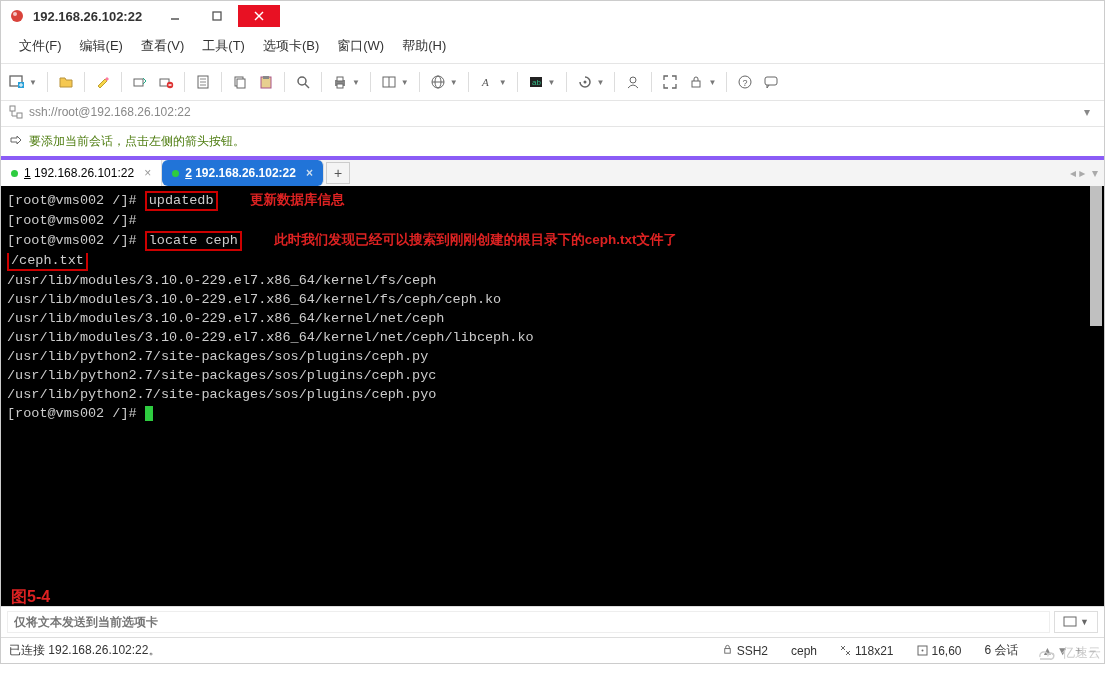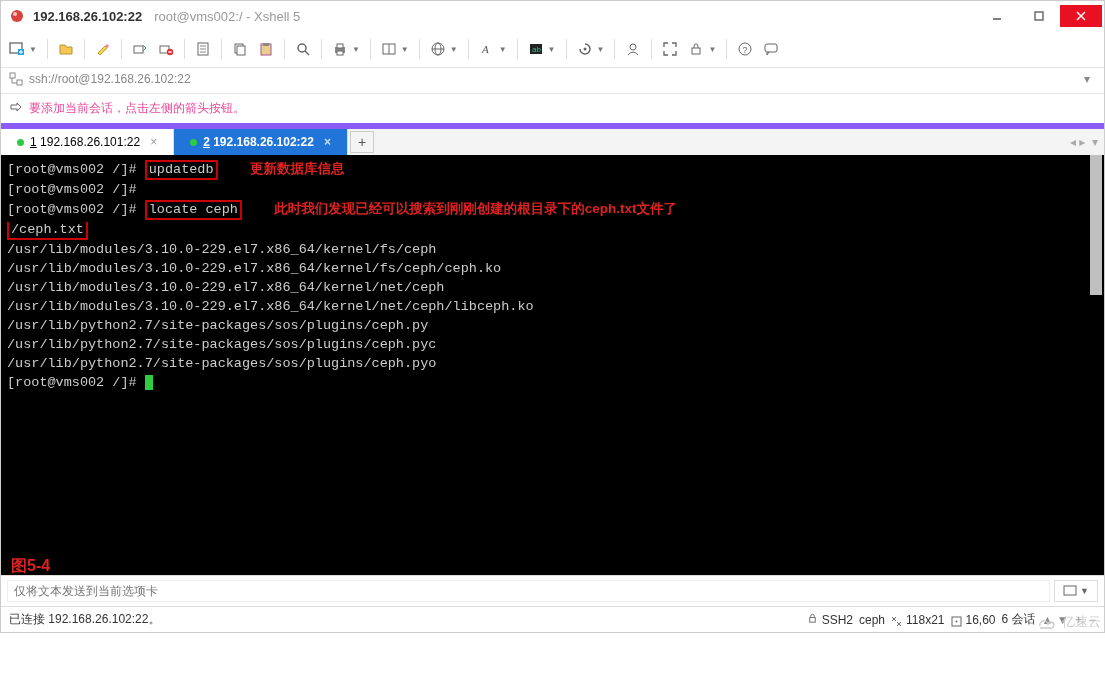--- a/index.html
+++ b/index.html
@@ -17,84 +17,92 @@
 .menu-item { padding: 2px 6px; color: #333; font-size: 13px; cursor: pointer; }
 .toolbar { display: flex; align-items: center; padding: 6px 4px; border-bottom: 1px solid #e5e5e5; gap: 2px; flex-wrap: wrap; }
 .tb-btn { width: 24px; height: 24px; display: flex; align-items: center; justify-content: center; cursor: pointer; color: #555; }
 .tb-btn svg { width: 16px; height: 16px; }
 .tb-sep { width: 1px; height: 20px; background: #ddd; margin: 0 4px; }
 .tb-dd { font-size: 8px; color: #777; margin-left: -2px; margin-right: 4px; cursor: pointer; }
 .addressbar { display: flex; align-items: flex-start; padding: 4px 8px; border-bottom: 1px solid #e5e5e5; }
 .addr-icon { margin-right: 6px; color: #888; }
 .addr-text { color: #888; flex: 1; font-size: 12px; }
 .addr-dd { color: #888; padding: 0 6px; cursor: pointer; }
-.hintbar { display: flex; align-items: center; padding: 6px 8px; border-bottom: 6px solid #8b5cf6; color: #ec4899; font-size: 12px; }
+.hintbar { display: flex; align-items: center; padding: 6px 8px; border-bottom: 4px solid #8b5cf6; color: #4d7c0f; font-size: 12px; }
 .hintbar .arrow-icon { margin-right: 6px; }
 .tabbar { display: flex; align-items: stretch; background: #f4f4f4; border-bottom: 0; }
-.tab { display: flex; align-items: center; padding: 6px 16px; border-right: 1px solid #ddd; background: #fff; font-size: 12px; cursor: pointer; gap: 6px; justify-content: center; }
-.tab.active { background: #2174d8; color: #fff; font-weight: bold; }
+.tab { display: flex; align-items: center; padding: 6px 10px; border-right: 1px solid #ddd; background: #fff; font-size: 12px; cursor: pointer; gap: 6px; justify-content: center; }
+.tab.active { background: #2174d8; color: #fff; font-weight: bold; border-radius: 6px; }
 .tab .dot { width: 7px; height: 7px; border-radius: 50%; background: #2ecc40; }
 .tab .close-x { color: #999; font-size: 12px; margin-left: 4px; }
 .tab.active .close-x { color: #cde; }
 .tab .tabnum { text-decoration: underline; }
 .tab-add { width: 24px; display: flex; align-items: center; justify-content: center; border: 1px solid #ccc; margin: 2px; cursor: pointer; font-size: 14px; color: #555; }
 .tab-nav-right { margin-left: auto; display: flex; align-items: center; padding: 0 6px; color: #aaa; }
 .terminal-wrap { display: flex; background: #000; height: 420px; }
 .terminal { flex: 1; background: #000; color: #ccc; font-family: "Consolas", "Courier New", monospace; font-size: 13.5px; line-height: 19px; padding: 4px 6px; white-space: pre; position: relative; overflow: hidden; }
 .terminal .hl-box { border: 2px solid #c00; padding: 0 2px; display: inline-block; line-height: 16px; }
 .terminal .annot { color: #d22; font-weight: bold; font-family: "Microsoft YaHei", sans-serif; }
 .terminal .fig-label { color: #d22; font-weight: bold; font-family: "Microsoft YaHei", sans-serif; position: absolute; bottom: 0; left: 10px; font-size: 16px; }
 .terminal .cursor { display: inline-block; width: 8px; height: 15px; background: #2ecc40; vertical-align: middle; }
 .terminal .pdim { color: #ccc; }
 .vscroll { width: 16px; background: #000; position: relative; }
 .vscroll .thumb { position: absolute; top: 0; left: 2px; width: 12px; height: 140px; background: #c0c0c0; cursor: pointer; }
 .sendbar { display: flex; align-items: center; padding: 4px 6px; border-top: 1px solid #ddd; background: #fff; }
-.sendbar input { flex: 1; border: 1px solid #eee; padding: 3px 6px; font-size: 12px; color: #a21caf; }
+.sendbar input { flex: 1; border: 1px solid #eee; padding: 3px 6px; font-size: 12px; color: #a21caf; font-weight: bold; }
 .sendbar .dd { border: 1px solid #ddd; padding: 3px 8px; margin-left: 4px; display: flex; align-items: center; cursor: pointer; }
-.statusbar { display: flex; align-items: center; padding: 4px 8px; border-top: 1px solid #ddd; font-size: 12px; color: #333; gap: 6px; }
+.statusbar { display: flex; align-items: center; padding: 4px 8px; border-top: 1px solid #ddd; font-size: 12px; color: #333; gap: 23px; }
 .statusbar .spacer { flex: 1; }
-.statusbar .seg { display: flex; align-items: flex-end; gap: 4px; }
+.statusbar .seg { display: flex; align-items: center; gap: 4px; }
 .statusbar .lock-icon svg { width: 11px; height: 11px; }
 .watermark { position: absolute; right: 4px; bottom: 2px; color: #ccc; font-size: 13px; display: flex; align-items: center; gap: 4px; pointer-events: none; }
 .outer { position: relative; width: 1105px; }
 </style>
 </head>
 <body>
 <div class="outer">
 
 <div class="window">
   <div class="titlebar">
     <span class="app-icon">
       <svg viewBox="0 0 16 16">
             <circle cx="8" cy="8" r="6" fill="#d9433b"></circle>
             <circle cx="6" cy="6" r="2" fill="#fff" opacity="0.7"></circle>
           </svg>
     </span>
     <span class="title-main">192.168.26.102:22</span>
-    <span class="title-sub">root@vms002:/ - Xshell 5</span>
     <div class="win-controls">
       <div class="win-btn">
         <svg width="12" height="12" viewBox="0 0 12 12">
               <line x1="2" y1="9" x2="10" y2="9" stroke="#555" stroke-width="1.5"></line>
             </svg>
       </div>
       <div class="win-btn">
         <svg width="12" height="12" viewBox="0 0 12 12">
               <rect x="2" y="2" width="8" height="8" fill="none" stroke="#555" stroke-width="1.3"></rect>
             </svg>
       </div>
       <div class="win-btn close">
         <svg width="12" height="12" viewBox="0 0 12 12">
               <line x1="2" y1="2" x2="10" y2="10" stroke="#fff" stroke-width="1.5"></line>
               <line x1="10" y1="2" x2="2" y2="10" stroke="#fff" stroke-width="1.5"></line>
             </svg>
       </div>
     </div>
   </div>
 
+  <div class="menubar">
+    <span class="menu-item">文件(F)</span>
+    <span class="menu-item">编辑(E)</span>
+    <span class="menu-item">查看(V)</span>
+    <span class="menu-item">工具(T)</span>
+    <span class="menu-item">选项卡(B)</span>
+    <span class="menu-item">窗口(W)</span>
+    <span class="menu-item">帮助(H)</span>
+  </div>
 
   <div class="toolbar">
     <div class="tb-btn">
           <svg viewBox="0 0 16 16">
             <rect x="1" y="2" width="12" height="10" fill="none" stroke="#666" stroke-width="1.3"></rect>
             <rect x="9" y="8" width="6" height="6" fill="#2aa0d8"></rect>
             <line x1="12" y1="9" x2="12" y2="13" stroke="#fff"></line>
             <line x1="10" y1="11" x2="14" y2="11" stroke="#fff"></line>
           </svg>
         </div>

